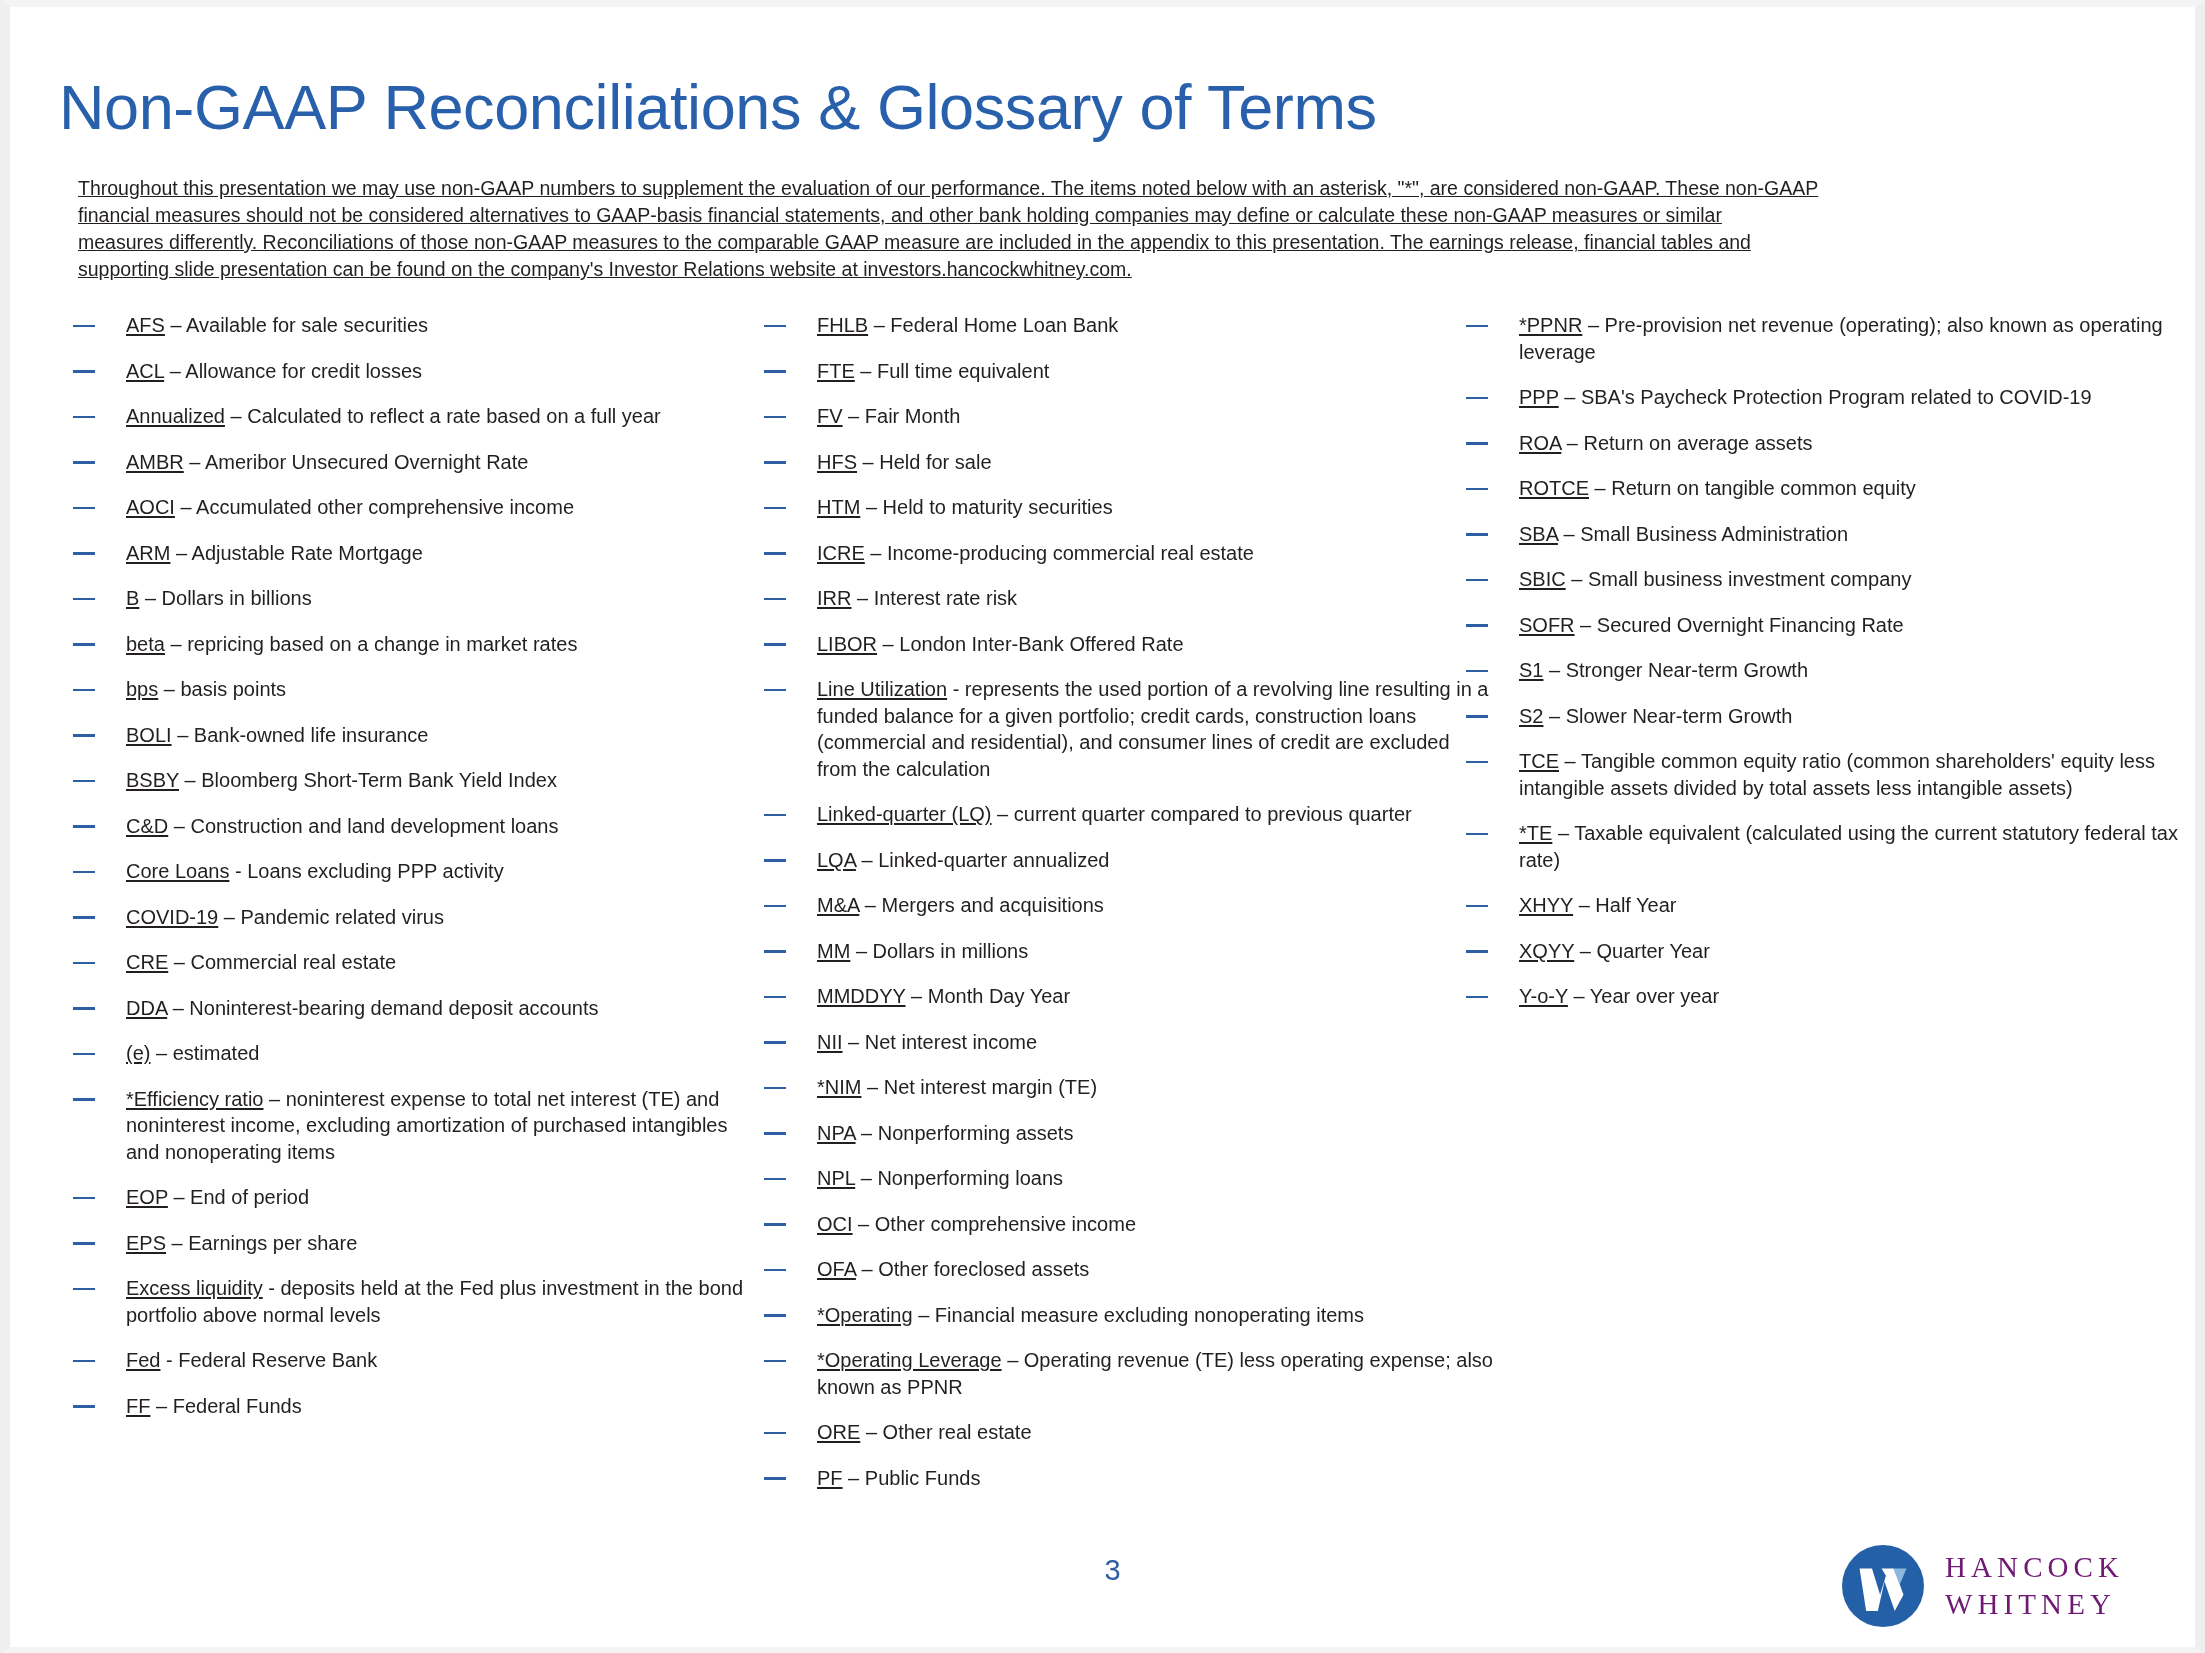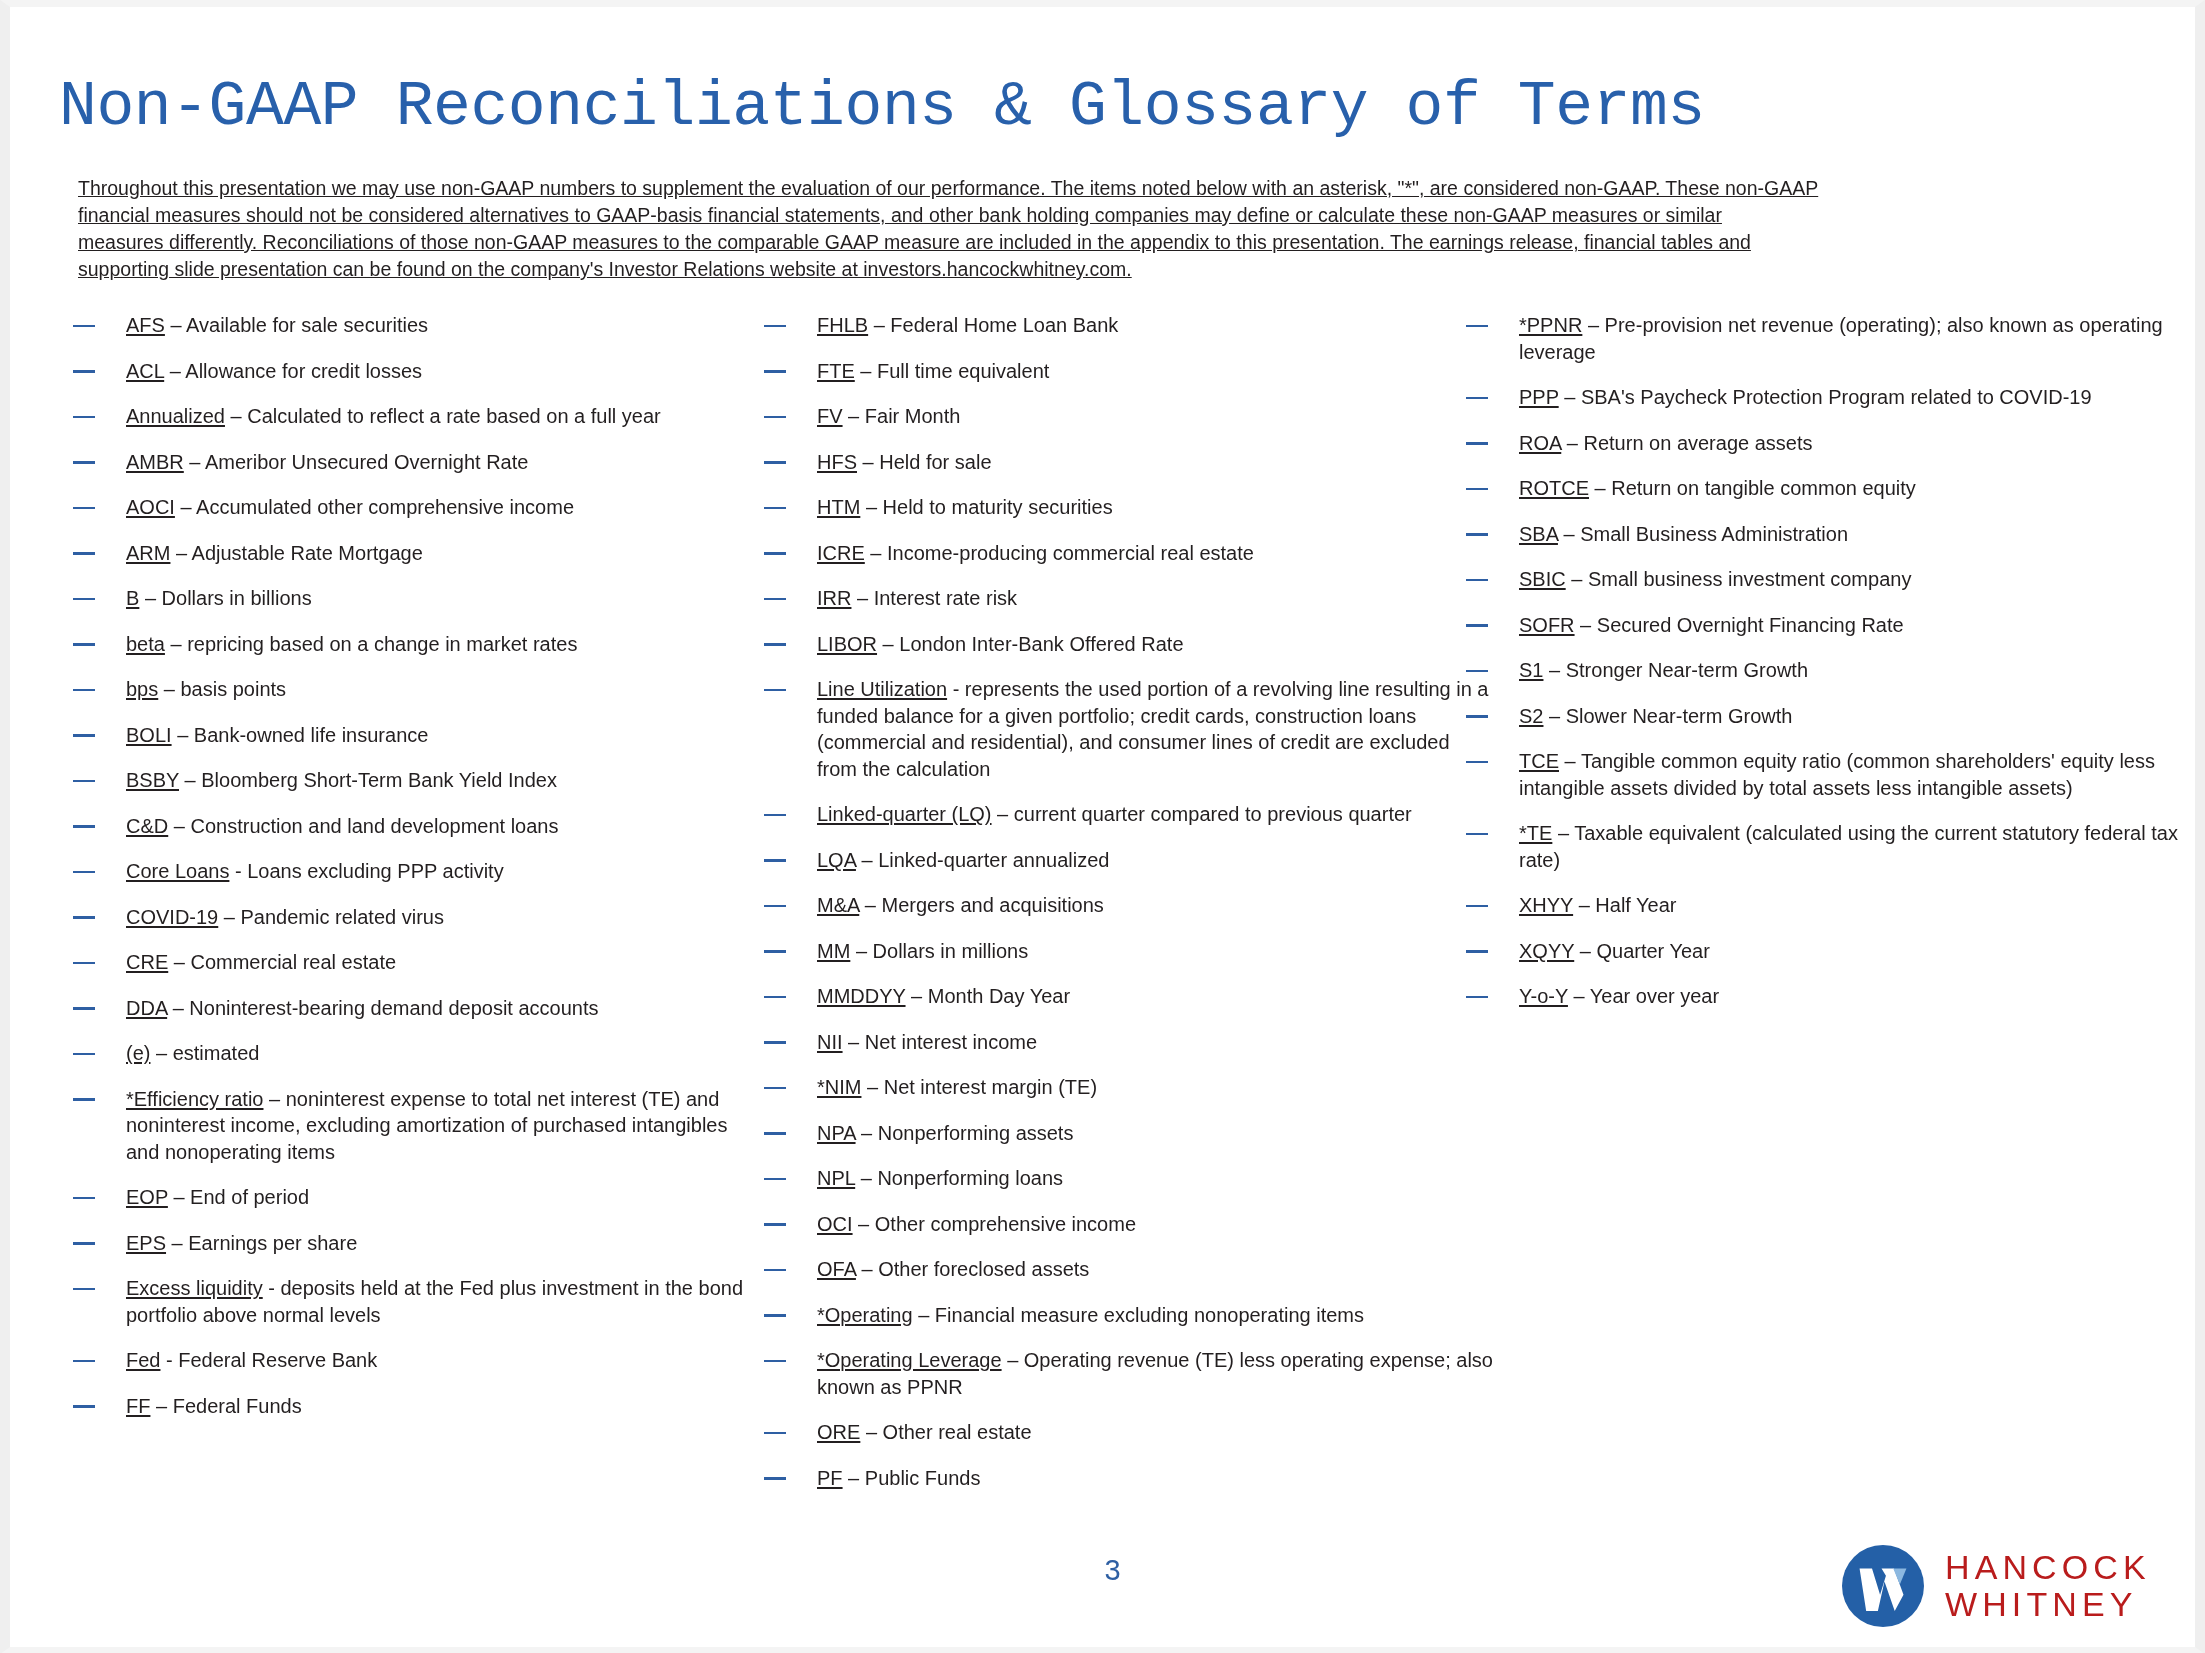--- a/index.html
+++ b/index.html
@@ -32,21 +32,20 @@
   .title {
     position: absolute;
     left: 49px;
     top: 65px;
     font-size: 63px;
     line-height: 71px;
     color: #2860ab;
     font-weight: 400;
     letter-spacing: -0.4px;
     white-space: nowrap;
-    font-family: Liberation Mono, monospace;
   }
 
   
   .intro {
     position: absolute;
     left: 68px;
     top: 168px;
     width: 2102px;
     font-size: 19.5px;
     line-height: 27px;
@@ -120,23 +119,23 @@
     top: 2.9px;
     width: 82px;
     height: 82px;
     border-radius: 50%;
     background: #2460a7;
   }
   .logo-text {
     position: absolute;
     left: 103px;
     top: 7.4px;
-    font-family: Liberation Sans, sans-serif;
-    color: #b91c1c;
-    font-size: 34px;
+    font-family: Liberation Serif, serif;
+    color: #701a75;
+    font-size: 29px;
     line-height: 37px;
     letter-spacing: 5.1px;
   }
 </style>
 </head>
 <body>
 
 <div class="slide">
 
   <div class="title">Non-GAAP Reconciliations &amp; Glossary of Terms</div>

